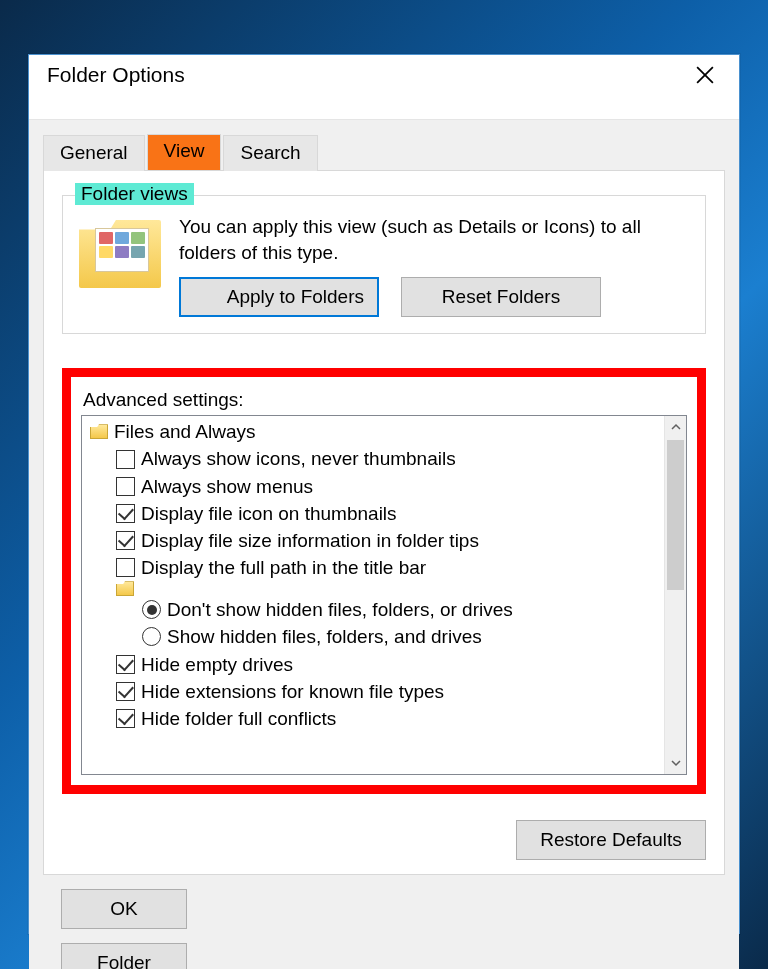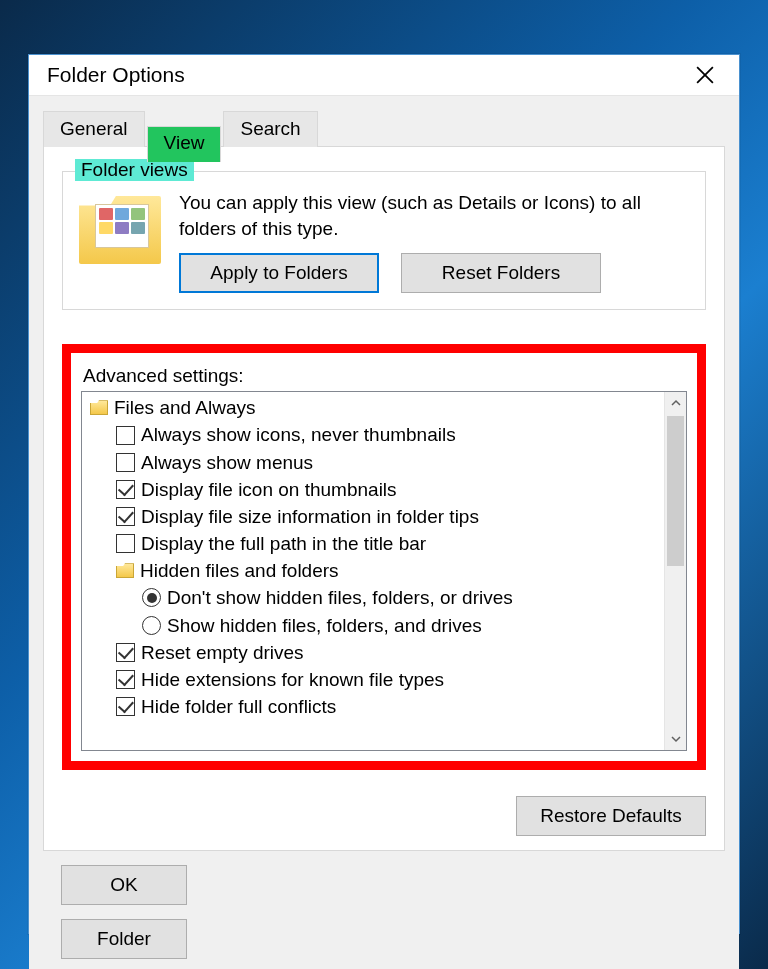--- a/index.html
+++ b/index.html
@@ -16,21 +16,21 @@
     position: relative;
     background: linear-gradient(135deg, #0a2a4a 0%, #0d5fa8 40%, #1b7fd0 60%, #0a2a4a 100%);
   }
   .dialog {
     position: absolute;
     left: 28px; top: 54px;
     width: 712px; height: 880px;
     background: #ffffff;
     border: 1px solid #4a91cf;
     box-shadow: 0 0 0 1px rgba(0,0,0,.05);
-    display: flex; flex-direction: column;
+    display: flex; flex-direction: column; gap: 24px;
   }
   .titlebar {
     height: 48px;
     display: flex; align-items: center;
     padding: 0 8px 0 18px;
   }
   .titlebar .title { font-size: 21px; color: #000; }
   .titlebar .spacer { flex: 1; }
   .close-btn {
     width: 52px; height: 40px;
@@ -56,23 +56,23 @@
     font-size: 19px;
     background: #e7e7e7;
     border: 1px solid #d8d8d8;
     border-bottom: none;
     margin-right: 2px;
     cursor: pointer;
     position: relative;
     top: 1px;
   }
   .tab.active {
-    background: #22c55e;
+    background: #f97316;
     border-color: #d8d8d8;
-    top: 16px;
+    top: 0;
     padding-top: 5px;
     padding-bottom: 8px;
     z-index: 3;
   }
   .tabpage {
     background: #ffffff;
     border: 1px solid #d8d8d8;
     flex: 1;
     padding: 16px 18px 14px 18px;
     display: flex; flex-direction: column;
@@ -122,21 +122,21 @@
   .winbtn {
     background: #e1e1e1;
     border: 1px solid #adadad;
     font: inherit;
     font-size: 19px;
     padding: 8px 0;
     cursor: pointer;
     text-align: center;
   }
   .winbtn.wide { width: 200px; }
-  .winbtn.focus { border: 2px solid #0078d7; padding: 7px 13px; }
+  .winbtn.focus { border: 2px solid #0078d7; padding: 7px 13px; text-align: right; }
   .winbtn.disabled { color: #9c9c9c; cursor: default; }
   .highlight-box {
     border: 9px solid #ff0000;
     margin-top: 34px;
     padding: 8px 10px 10px 10px;
   }
   .adv-label { font-size: 19px; margin: 4px 0 4px 2px; }
   .adv-outer {
     border: 1px solid #828790;
     height: 360px;
@@ -302,34 +302,33 @@
                 <span class="cb checked"></span>
                 <span>Display file size information in folder tips</span>
               </div>
               <div class="row ind1">
                 <span class="cb"></span>
                 <span>Display the full path in the title bar</span>
               </div>
 
               <div class="row ind1">
                 <span class="ico-folder"></span>
-                <span>Hidden files and folders</span>
               </div>
               <div class="row ind2">
                 <span class="rb checked"></span>
                 <span>Don't show hidden files, folders, or drives</span>
               </div>
               <div class="row ind2">
                 <span class="rb"></span>
                 <span>Show hidden files, folders, and drives</span>
               </div>
 
               <div class="row ind1">
                 <span class="cb checked"></span>
-                <span>Reset empty drives</span>
+                <span>Hide empty drives</span>
               </div>
               <div class="row ind1">
                 <span class="cb checked"></span>
                 <span>Hide extensions for known file types</span>
               </div>
               <div class="row ind1">
                 <span class="cb checked"></span>
                 <span>Hide folder full conflicts</span>
               </div>
 

